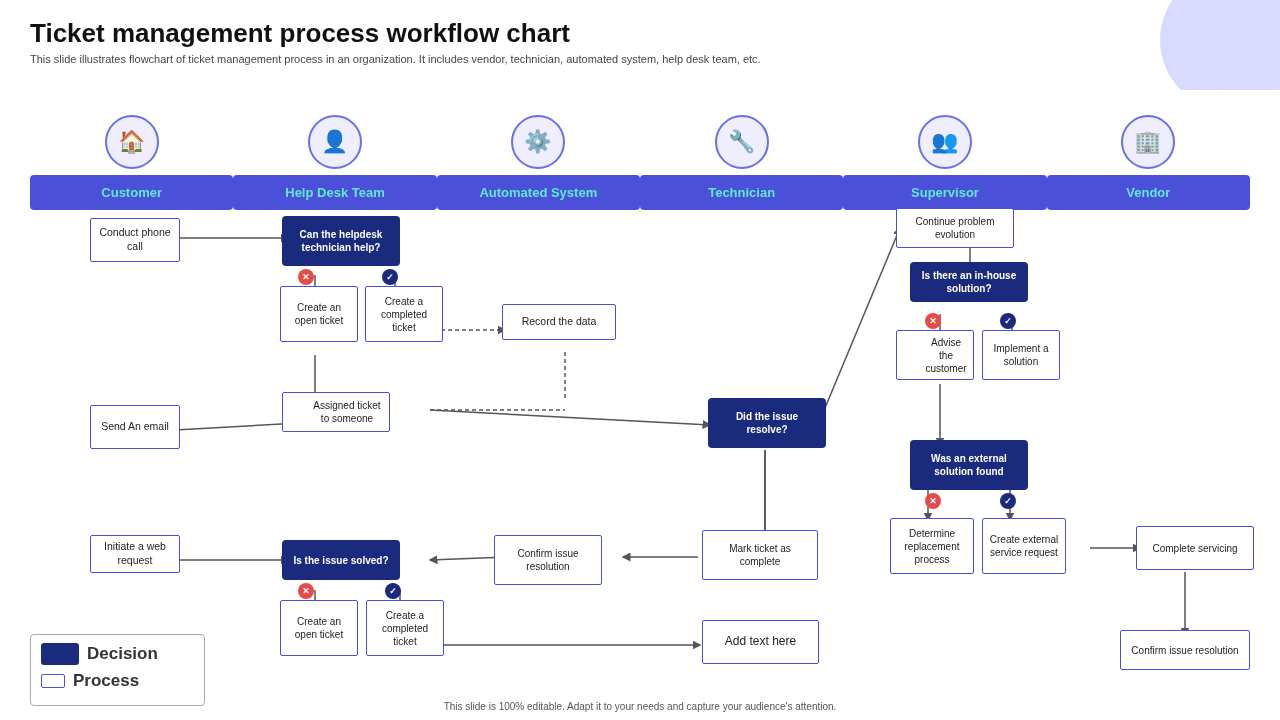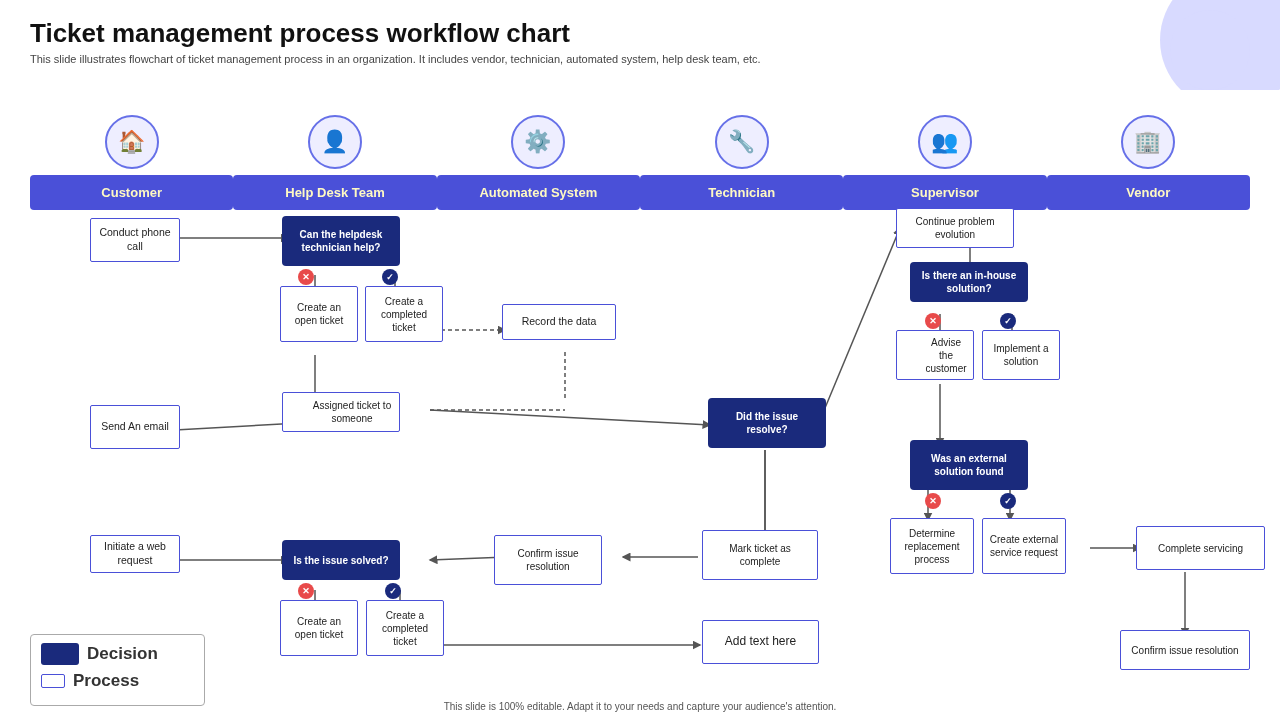--- a/index.html
+++ b/index.html
@@ -81,21 +81,21 @@
       background: #eef;
       border: 2px solid #6670e8;
       display: flex; align-items: center; justify-content: center;
       margin-bottom: 6px;
       font-size: 22px;
       color: #4a50d8;
     }
 
     .col-label {
       background: #4a50d8;
-      color: #fef9c3;
+      color: #5eead4;
       font-weight: 700;
       font-size: 13px;
       text-align: center;
       padding: 10px 8px;
       width: 100%;
       border-radius: 4px;
     }
 
     
     .flow-area {
@@ -316,21 +316,21 @@
     </div>
 
     <div class="box" style="left:472px; top:104px; width:114px; height:36px;">
       <span>Record the data</span>
     </div>
 
     <div class="box" style="left:60px; top:205px; width:90px; height:44px;">
       <span>Send An email</span>
     </div>
 
-    <div class="box" style="left:252px; top:192px; width:118px; height:40px; font-size:10px;padding-left:28px;">
+    <div class="box" style="left:252px; top:192px; width:108px; height:40px; font-size:10px;padding-left:28px;">
       <span>Assigned ticket to someone</span>
     </div>
 
     <div class="box box-dark" style="left:678px; top:198px; width:118px; height:50px; font-size:10px;">
       <span>Did the issue resolve?</span>
     </div>
 
     <div class="box" style="left:866px; top:8px; width:118px; height:40px; font-size:10px;">
       <span>Continue problem evolution</span>
     </div>
@@ -358,21 +358,21 @@
     <div class="badge badge-check" style="left:970px; top:293px;">✓</div>
 
     <div class="box" style="left:860px; top:318px; width:84px; height:56px; font-size:10px;">
       <span>Determine replacement process</span>
     </div>
 
     <div class="box" style="left:952px; top:318px; width:84px; height:56px; font-size:10px;">
       <span>Create external service request</span>
     </div>
 
-    <div class="box" style="left:1106px; top:326px; width:129px; height:44px; font-size:10px;">
+    <div class="box" style="left:1106px; top:326px; width:118px; height:44px; font-size:10px;">
       <span>Complete servicing</span>
     </div>
 
     <div class="box" style="left:1090px; top:430px; width:130px; height:40px; font-size:10px;">
       <span>Confirm issue resolution</span>
     </div>
 
     <div class="box" style="left:60px; top:335px; width:90px; height:38px;">
       <span>Initiate a web request</span>
     </div>

